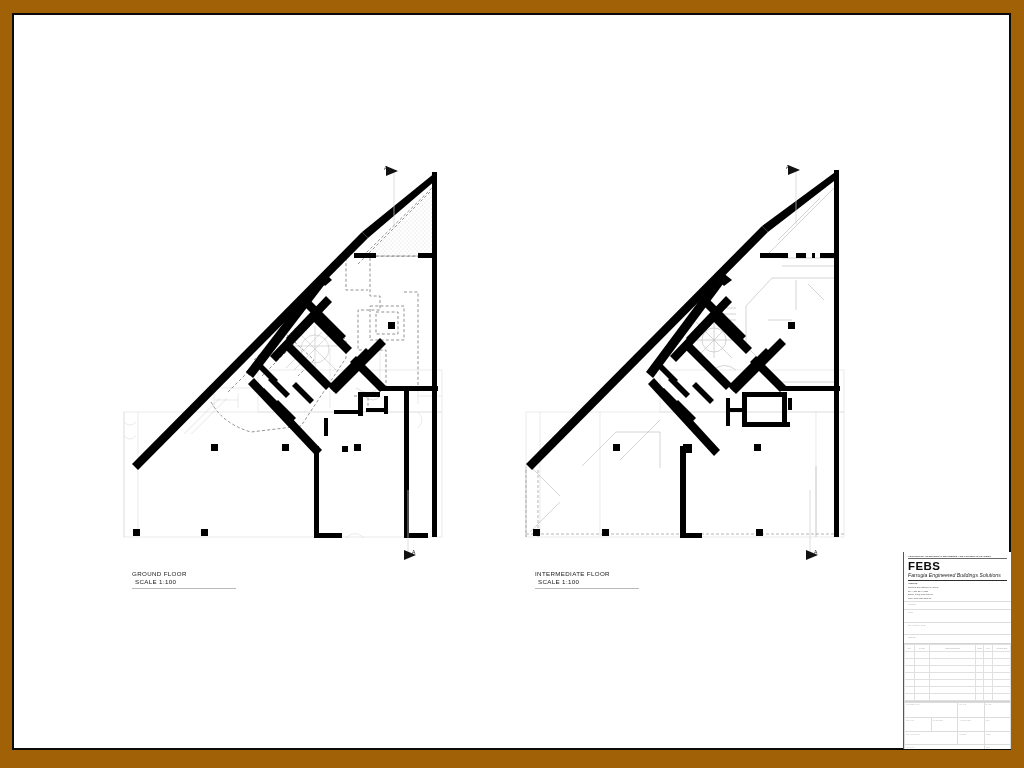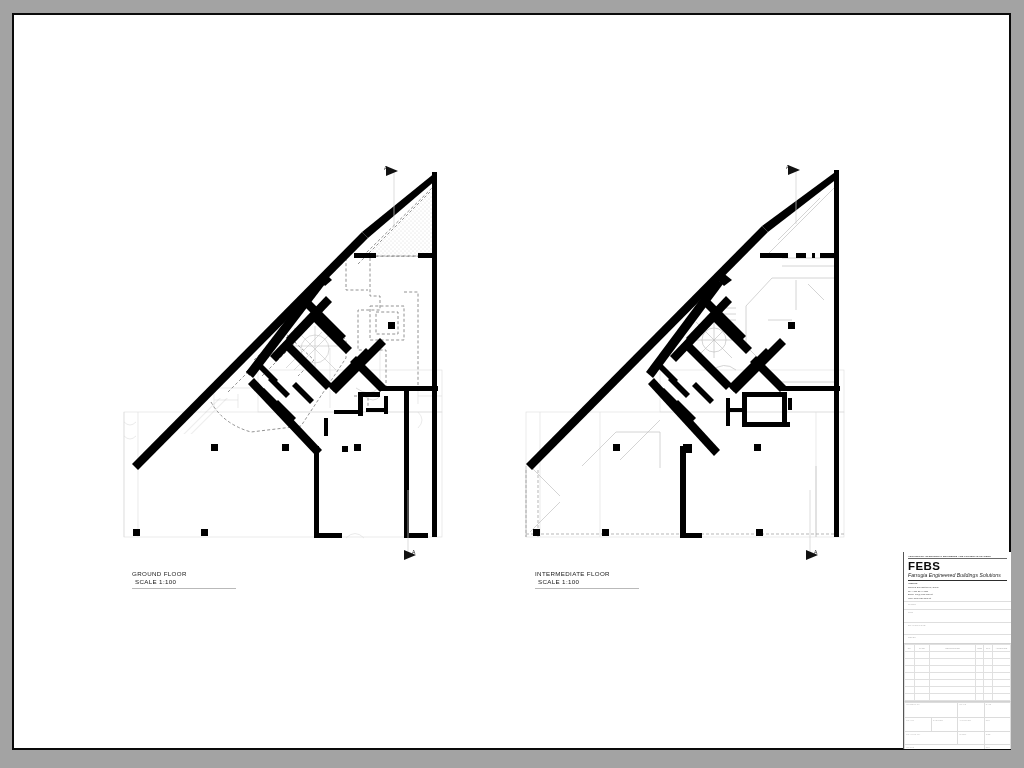--- a/index.html
+++ b/index.html
@@ -9,21 +9,21 @@
     width: 1024px;
     height: 768px;
     overflow: hidden;
     font-family: "Liberation Sans", sans-serif;
   }
 
   #sheet {
     position: relative;
     width: 1024px;
     height: 768px;
-    background: #a3a3a3;
+    background: #a16207;
   }
 
   
   #sheet-border {
     position: absolute;
     left: 12px;
     top: 13px;
     width: 999px;
     height: 737px;
     border: 2px solid #0a0a0a;

